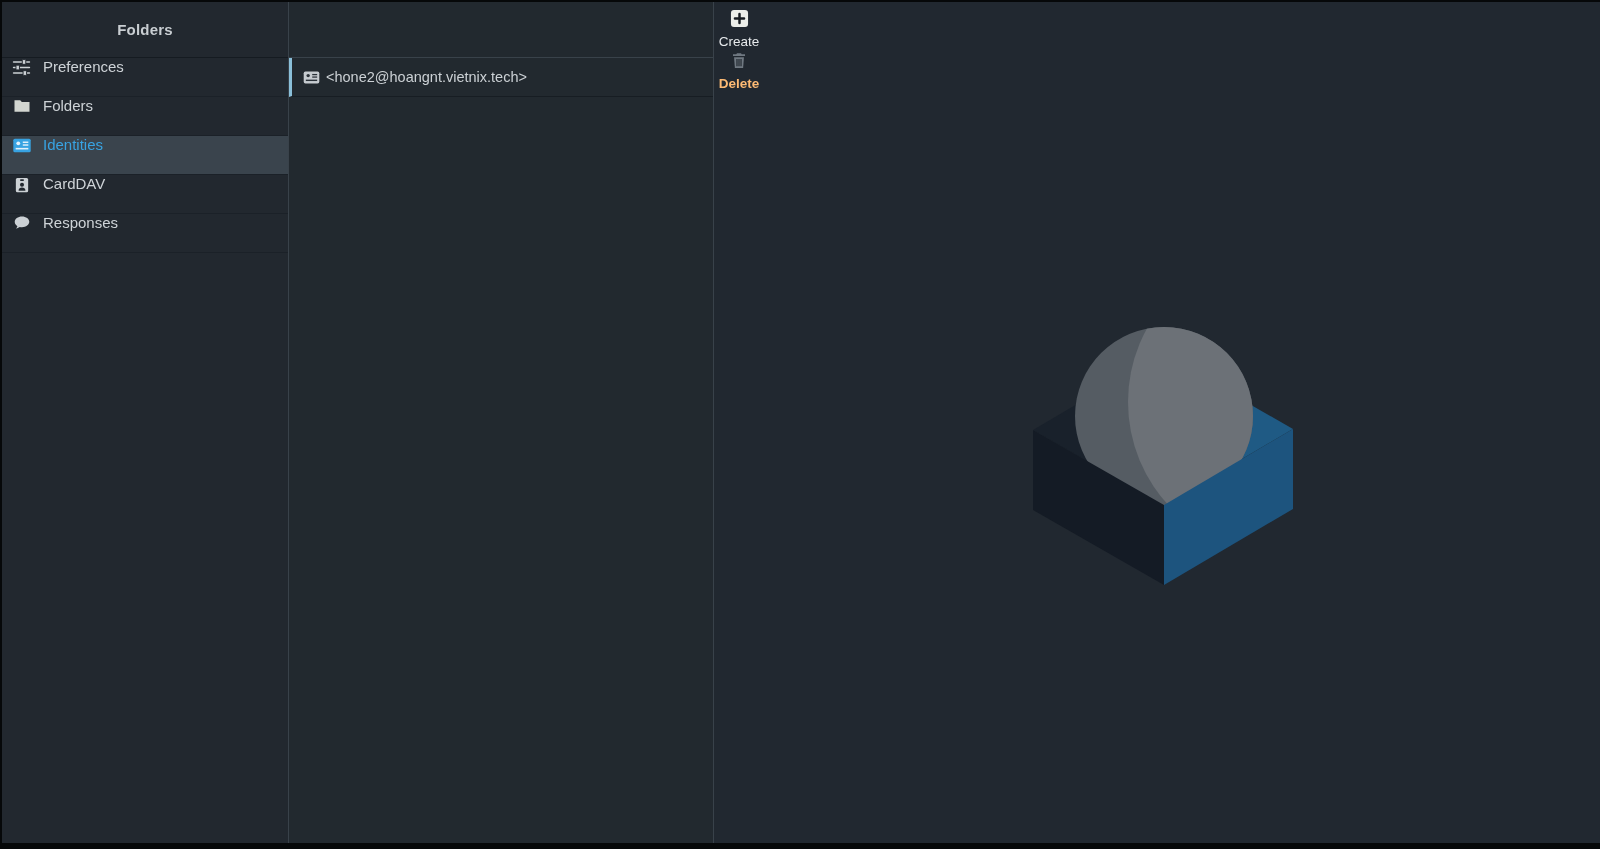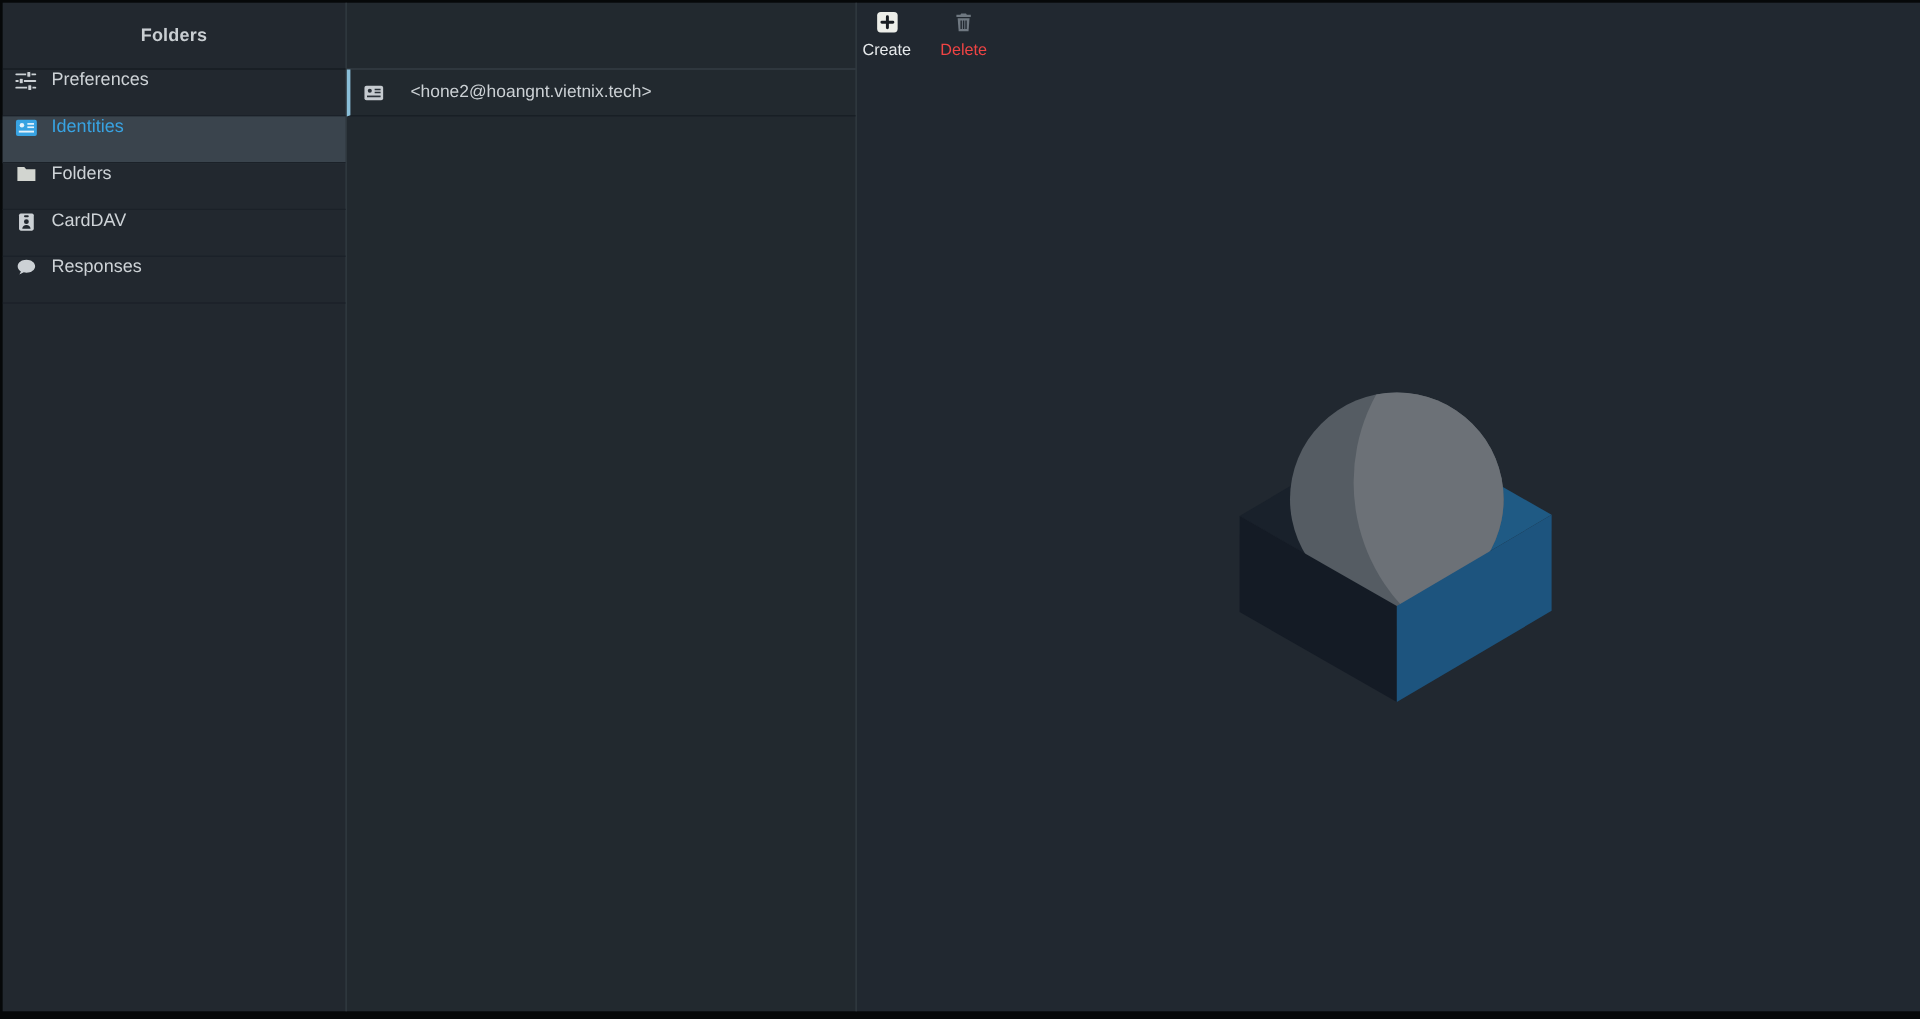--- a/index.html
+++ b/index.html
@@ -16,29 +16,29 @@
   .sidebar{width:287px;min-width:287px;background:#22282f;border-right:1px solid #39424a;box-sizing:border-box;display:flex;flex-direction:column;}
   .sidebar-header{height:55px;min-height:55px;display:flex;align-items:center;justify-content:center;border-bottom:1px solid #151b21;}
   .sidebar-title{font-size:15px;font-weight:bold;color:#c9ced2;letter-spacing:.2px;}
   .nav-item{height:38px;display:flex;align-items:flex-start;gap:10px;padding-left:8px;border-bottom:1px solid #1b2128;color:#ced3d7;font-size:15px;cursor:pointer;}
   .nav-item.selected{background:#3a444d;color:#38a3e2;}
   .nav-icon{width:23px;display:flex;justify-content:center;align-items:center;}
 
   
   .listcol{width:425px;min-width:425px;background:#22292f;border-right:1px solid #39424a;box-sizing:border-box;display:flex;flex-direction:column;}
   .list-header{height:55px;min-height:55px;border-bottom:1px solid #39424a;}
-  .identity-row{height:38px;display:flex;align-items:center;gap:20px;padding-left:9px;border-bottom:1px solid #171d23;border-left:3px solid #8abfd9;color:#ccd1d5;font-size:14.5px;cursor:pointer;}
+  .identity-row{height:38px;display:flex;align-items:center;gap:4px;padding-left:9px;border-bottom:1px solid #171d23;border-left:3px solid #8abfd9;color:#ccd1d5;font-size:14.5px;cursor:pointer;}
   .identity-row .row-icon{display:flex;align-items:center;}
 
   
   .content{flex:1;background:#212830;position:relative;overflow:hidden;}
-  .toolbar{display:flex;gap:14px;padding-top:7px;position:relative;z-index:2;}
+  .toolbar{display:flex;justify-content:center;gap:2px;padding-top:7px;position:relative;z-index:2;flex-direction:column;}
   .tb-btn{display:flex;flex-direction:column;align-items:center;gap:3px;background:none;border:none;margin:0;padding:0;width:50px;
           font-family:inherit;font-size:13.5px;color:#e7eaec;cursor:pointer;}
-  .tb-btn.disabled{color:#ef4444;cursor:default;}
+  .tb-btn.disabled{color:#fdba74;cursor:default;font-weight:bold;}
   .watermark{position:absolute;left:0;top:0;z-index:1;}
 </style>
 </head>
 <body>
 
 <div class="frame">
   <div class="page">
 
     <aside class="sidebar">
       <div class="sidebar-header">
@@ -56,40 +56,40 @@
             <g fill="#ccd1d5" stroke="#22282f" stroke-width="1.2">
               <rect x="13" y="2" width="4.4" height="6" rx="1"></rect>
               <rect x="5" y="9" width="4.4" height="6" rx="1"></rect>
               <rect x="14" y="16" width="4.4" height="6" rx="1"></rect>
             </g>
           </svg>
         </span>
         <span class="nav-label">Preferences</span>
       </div>
 
+      <div class="nav-item">
+        <span class="nav-icon">
+          <svg viewBox="0 0 24 24" width="20" height="18">
+            <path fill="#d2d5d0" stroke-linejoin="round" d="M2 4.2h7.6l2.2 2.4H22v13.2H2z"></path>
+          </svg>
+        </span>
+        <span class="nav-label">Folders</span>
+      </div>
+
       <div class="nav-item selected">
         <span class="nav-icon">
           <svg viewBox="0 0 24 24" width="22" height="19">
             <rect x="1" y="3.5" width="22" height="17" rx="2" fill="#38a3e2"></rect>
             <circle cx="7.3" cy="9.3" r="2.4" fill="#e4f2fb"></circle>
             <rect x="13" y="7" width="7" height="1.8" fill="#e4f2fb"></rect>
             <rect x="13" y="10.5" width="7" height="1.8" fill="#e4f2fb"></rect>
             <rect x="4" y="15" width="16" height="2" fill="#e4f2fb"></rect>
           </svg>
         </span>
         <span class="nav-label">Identities</span>
-      </div>
-
-      <div class="nav-item">
-        <span class="nav-icon">
-          <svg viewBox="0 0 24 24" width="20" height="18">
-            <path fill="#d2d5d0" stroke-linejoin="round" d="M2 4.2h7.6l2.2 2.4H22v13.2H2z"></path>
-          </svg>
-        </span>
-        <span class="nav-label">Folders</span>
       </div>
 
       <div class="nav-item">
         <span class="nav-icon">
           <svg viewBox="0 0 24 24" width="18" height="20">
             <rect x="3.8" y="2.6" width="16.4" height="19" rx="2" fill="#ccd1d5"></rect>
             <rect x="9.4" y="4.4" width="5.2" height="2.2" rx="1" fill="#22282f"></rect>
             <circle cx="12" cy="11.6" r="2.7" fill="#22282f"></circle>
             <path d="M7.4 19.6c0-2.7 2.1-4.3 4.6-4.3s4.6 1.6 4.6 4.3z" fill="#22282f"></path>
           </svg>

